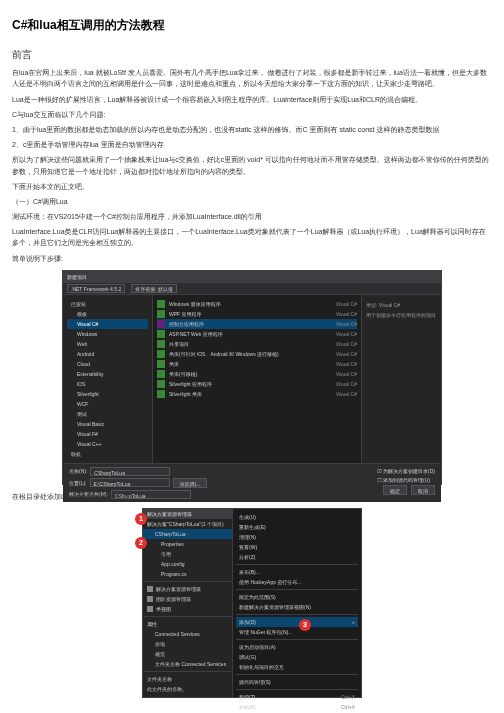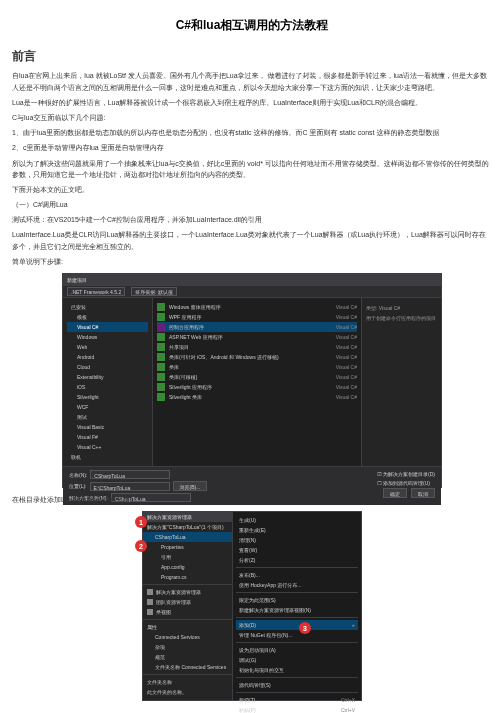--- a/index.html
+++ b/index.html
@@ -6,29 +6,29 @@
   body {
     font-family: "Microsoft YaHei", Arial, sans-serif;
     background: #ffffff;
     width: 504px;
     font-size: 8px;
     color: #333;
     line-height: 1.6;
     padding: 8px 12px;
   }
   h1 {
-    text-align: center;
+    text-align: left;
     font-size: 12px;
     font-weight: bold;
     color: #000;
     margin: 8px 0 12px 0;
   }
   h2 {
-    font-size: 12px;
-    font-weight: bold;
+    font-size: 10px;
+    font-weight: normal;
     margin: 7px 0 4px 0;
   }
   p { margin: 4px 0; font-size: 7px; color: #333; }
   .num-item { margin: 4px 0; font-size: 7px; }
   .ide-shot {
     width: 380px;
     height: 215px;
     margin: 6px auto;
     background: #2d2d30;
     border: 1px solid #3e3e42;

